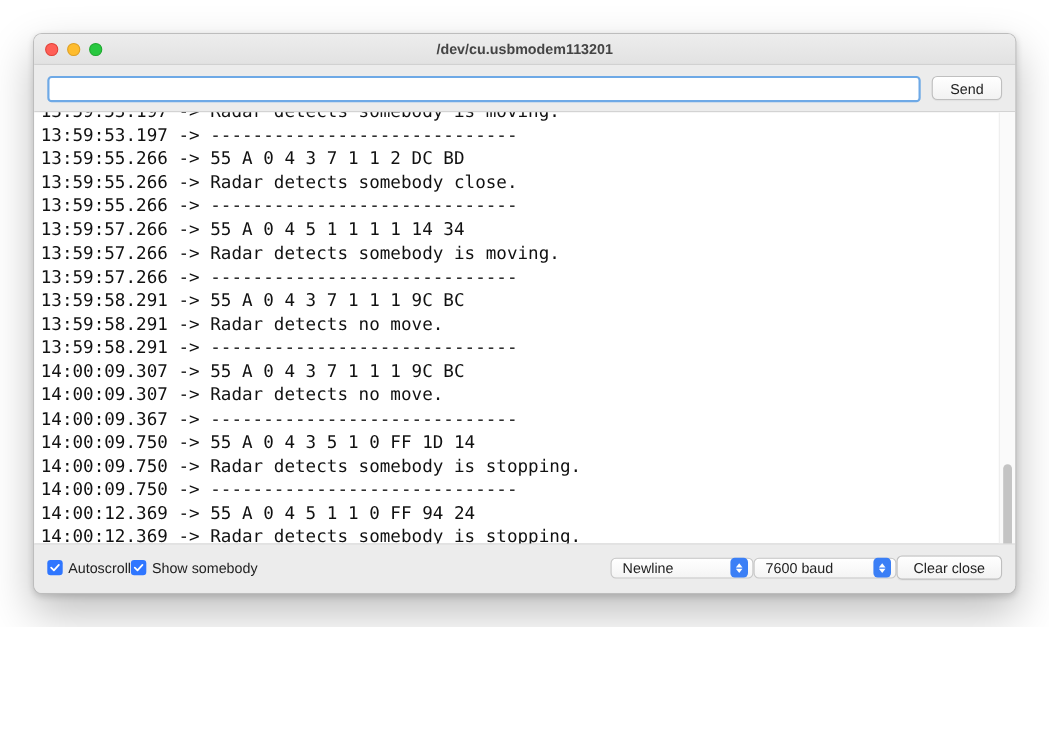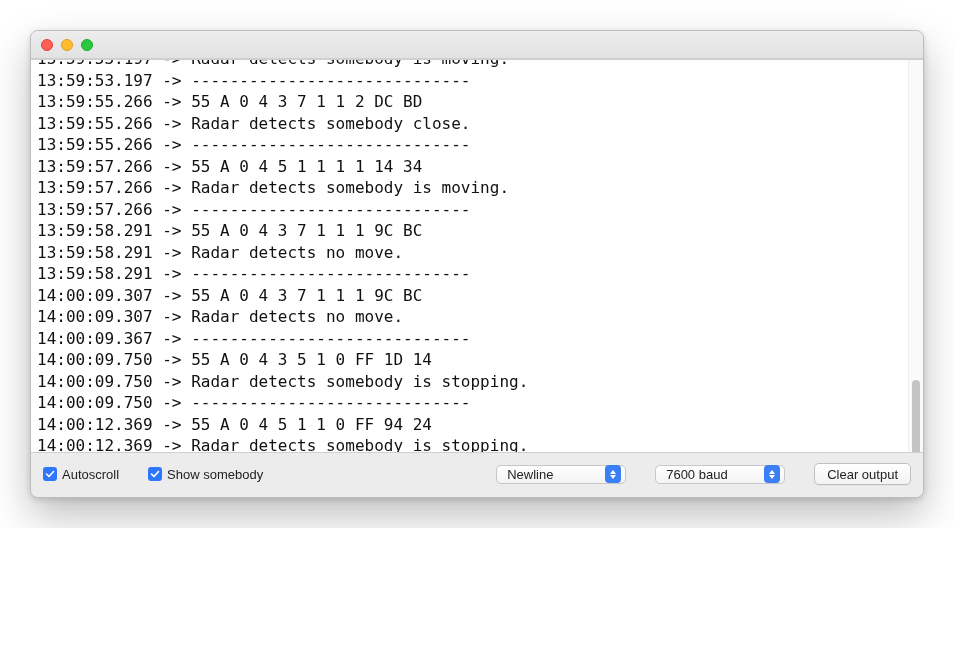--- a/index.html
+++ b/index.html
@@ -110,21 +110,21 @@
     left:3px; right:3px;
     top: 320px;
     height: 120px;
     background:#c4c4c4;
     border-radius: 5px;
   }
   .footer {
     padding: 10px 12px 12px 12px;
     display: flex;
     align-items: center;
-    gap: 29px;
+    gap: 0;
     background: #ececec;
   }
   .checkbox {
     display: flex;
     align-items: center;
     gap: 5px;
     font-size: 13px;
     cursor: pointer;
   }
   .checkbox .box {
@@ -170,22 +170,27 @@
 <body>
 
 <div class="window">
 
   <div class="titlebar">
     <div class="traffic-lights">
       <span class="tl-close"></span>
       <span class="tl-min"></span>
       <span class="tl-max"></span>
     </div>
-  </div>
-
+    <div class="title">/dev/cu.usbmodem113201</div>
+  </div>
+
+  <div class="toolbar">
+    <input class="input-text" type="text" value="" style="">
+    <button class="mac-button">Send</button>
+  </div>
 
   <div class="output-wrap">
     <div class="output" id="output">13:59:53.197 -&gt; Radar detects somebody is moving.
 13:59:53.197 -&gt; -----------------------------
 13:59:55.266 -&gt; 55 A 0 4 3 7 1 1 2 DC BD 
 13:59:55.266 -&gt; Radar detects somebody close.
 13:59:55.266 -&gt; -----------------------------
 13:59:57.266 -&gt; 55 A 0 4 5 1 1 1 1 14 34 
 13:59:57.266 -&gt; Radar detects somebody is moving.
 13:59:57.266 -&gt; -----------------------------
@@ -235,16 +240,16 @@
     </div>
 
     <div class="mac-select">
       <span class="sel-label">7600 baud</span>
       <span class="stepper">
         <span class="tri up"></span>
           <span class="tri down"></span>
       </span>
     </div>
 
-    <button class="mac-button" style="min-width:96px">Clear output</button>
+    <button class="mac-button" style="min-width:96px">Clear close</button>
   </div>
 
 </div>
 
 </body></html>

